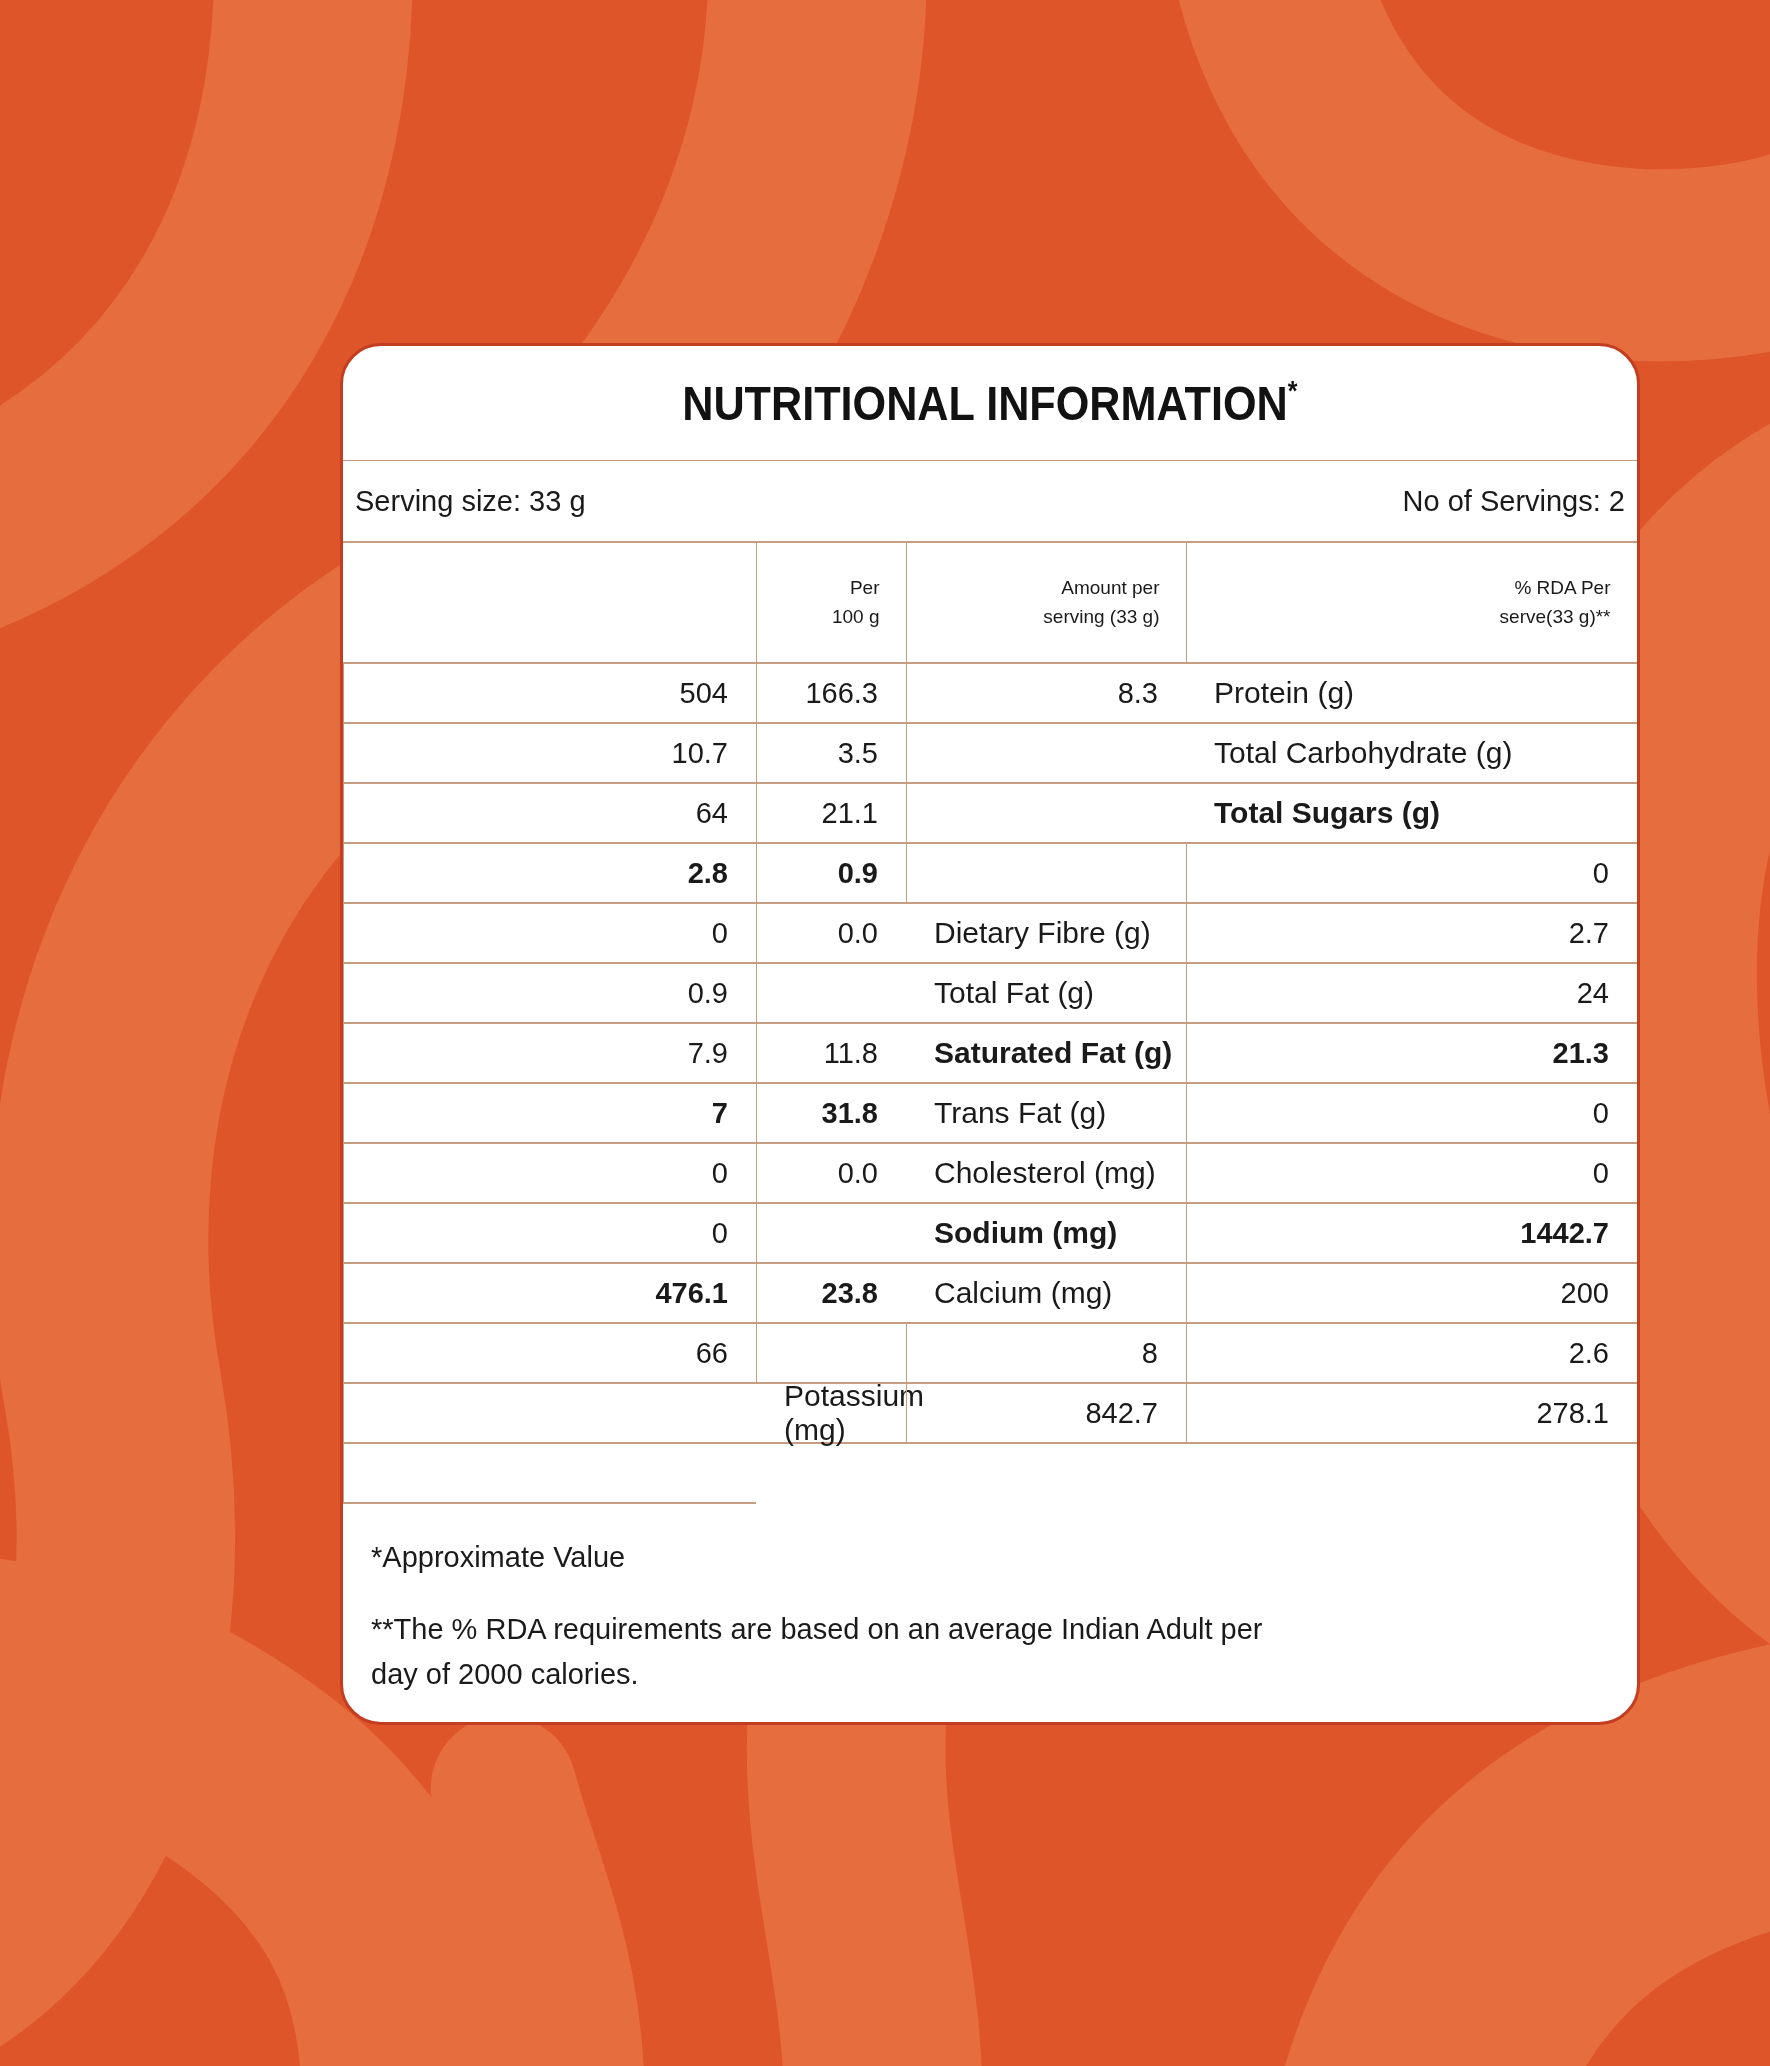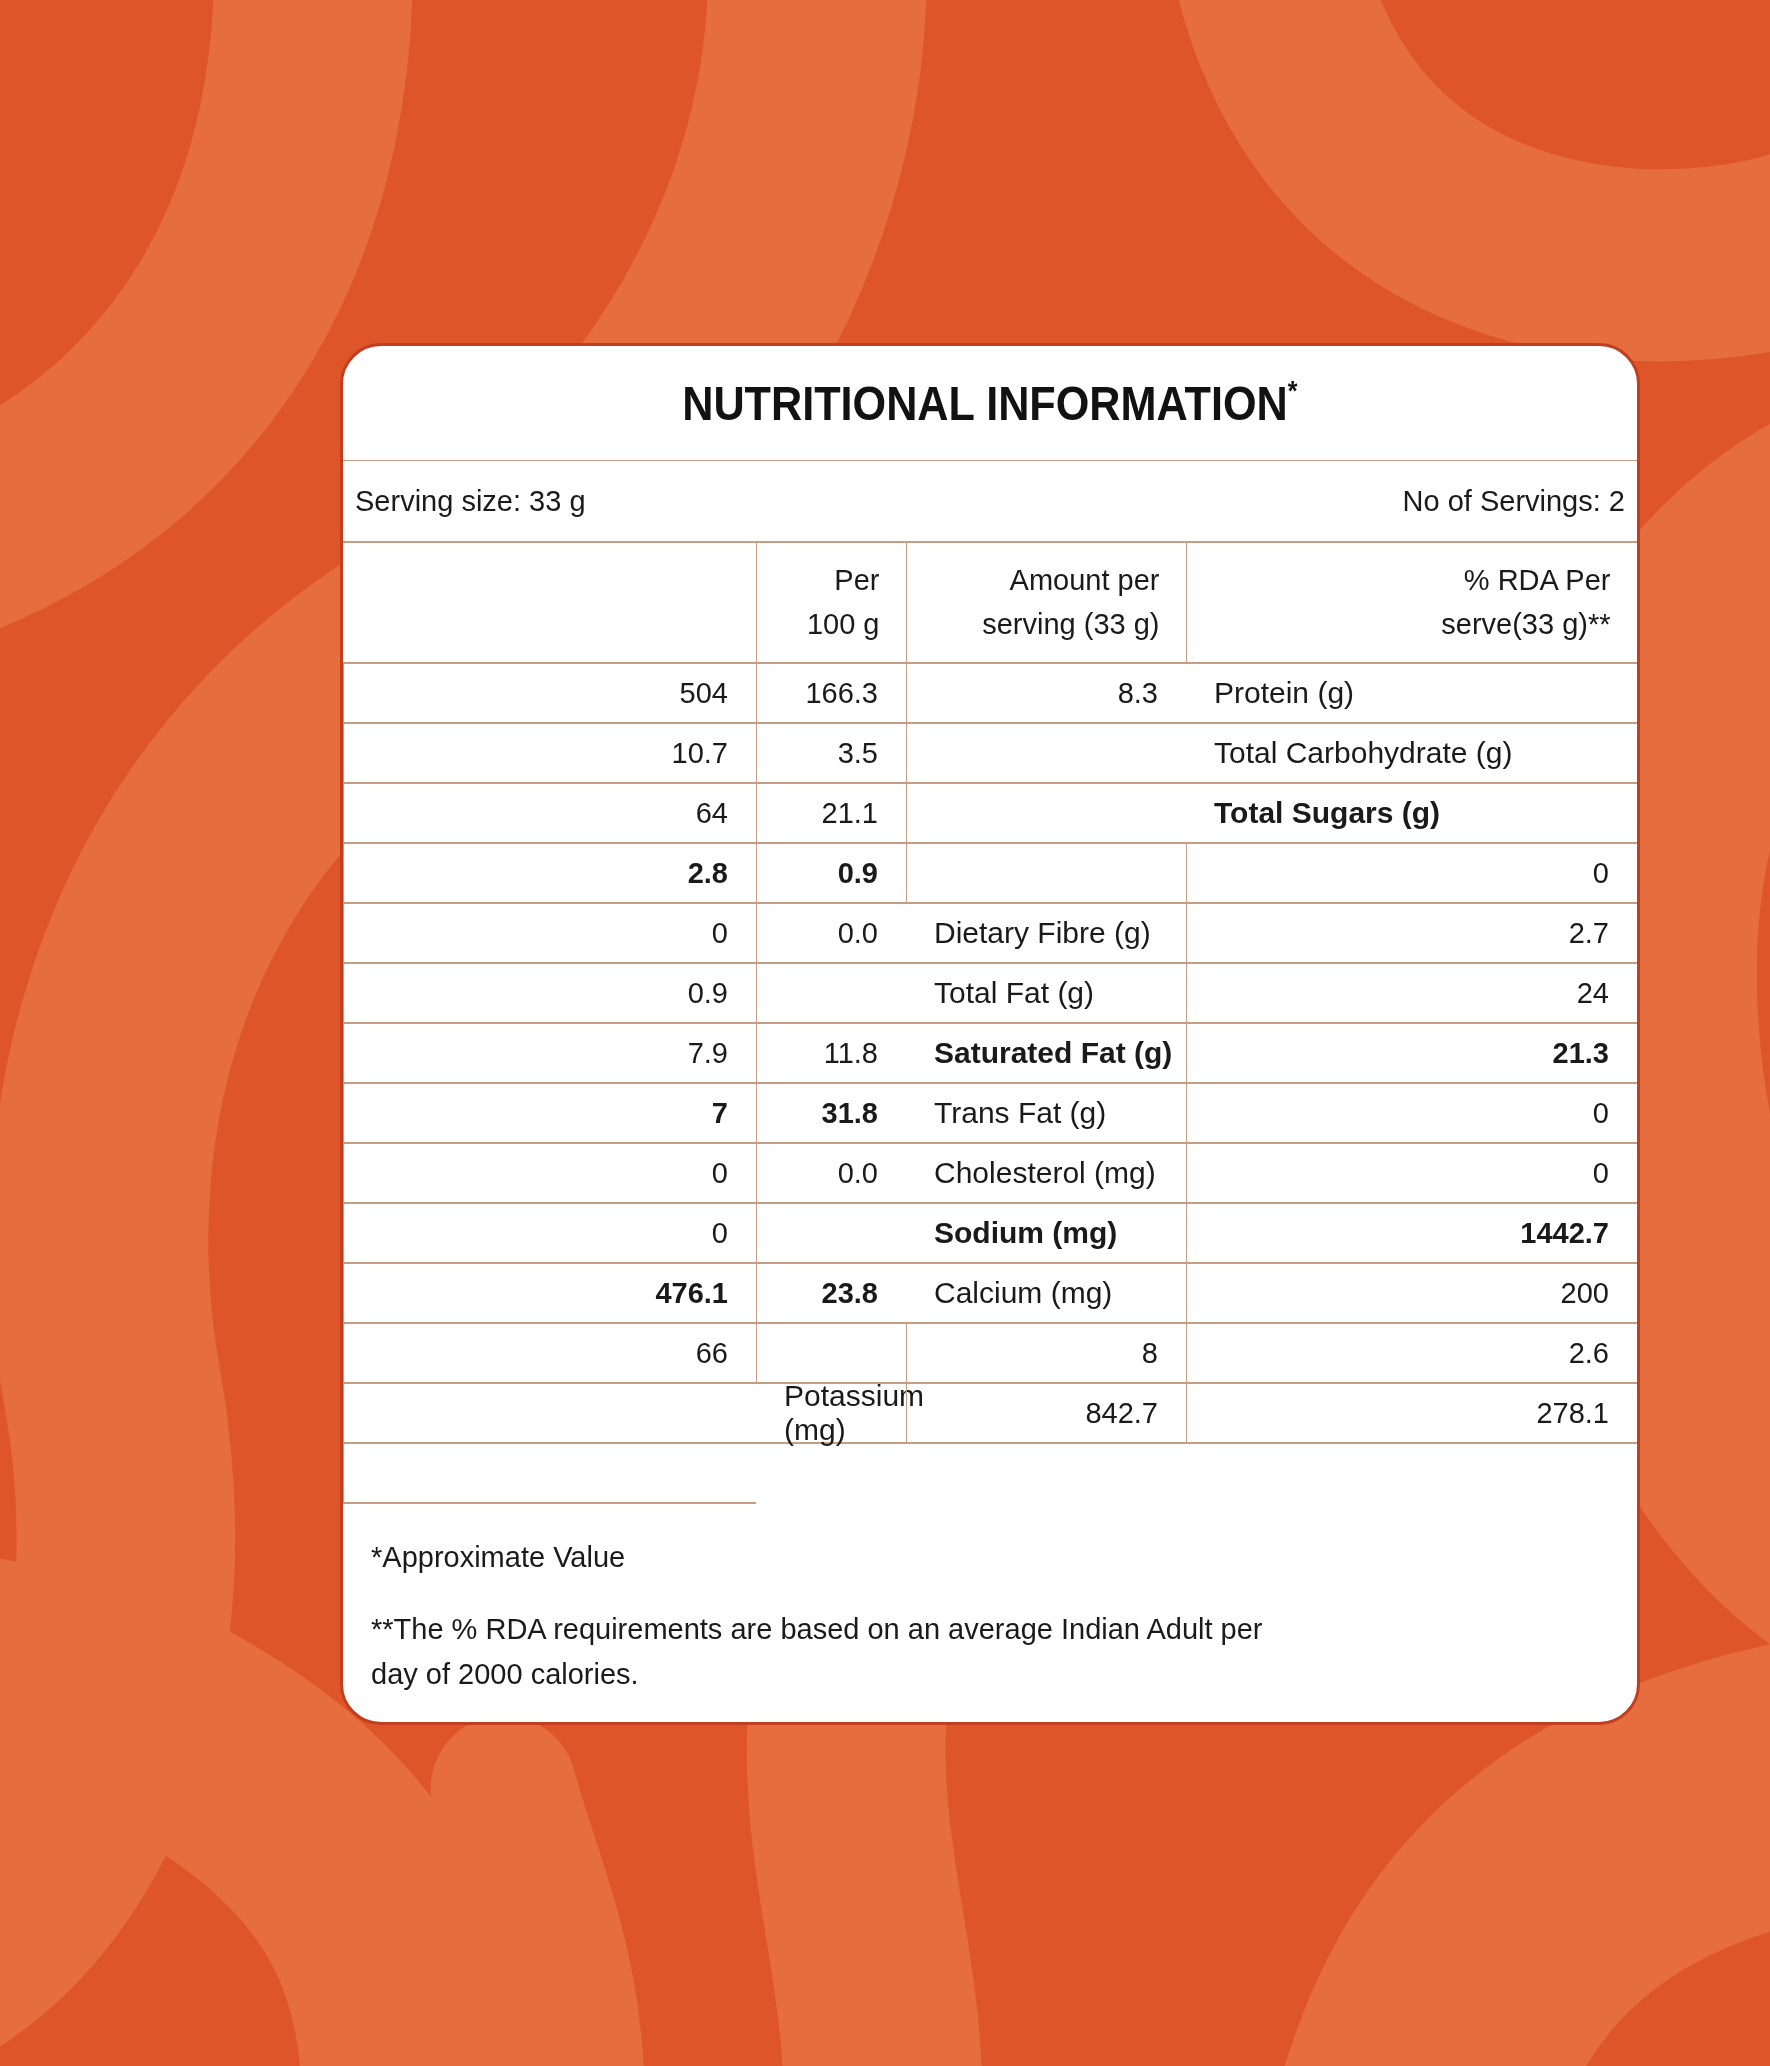--- a/index.html
+++ b/index.html
@@ -30,21 +30,21 @@
   .title-wrap sup{font-size:58%;position:relative;top:-0.1em;}
   .serving-band{
     box-sizing:border-box;height:82px;border-bottom:2px solid var(--line);
     display:flex;align-items:center;justify-content:space-between;
     padding:0 12px;font-size:29px;
   }
   .ntable{display:grid;grid-template-columns:413px 150px 280px 1fr;}
   .hc{
     box-sizing:border-box;height:121px;border-bottom:2.6px solid var(--line);
     display:flex;flex-direction:column;align-items:flex-end;justify-content:center;
-    padding-right:26.5px;font-size:29px;line-height:1.5;text-align:right;
+    padding-right:26.5px;font-size:19px;line-height:1.5;text-align:right;
   }
   .hc.first{padding:0;}
   .cell{
     box-sizing:border-box;height:60px;border-bottom:2px solid var(--line);
     display:flex;align-items:center;font-size:30px;
   }
   .cell.label{padding-left:28px;}
   .cell.num{justify-content:flex-end;padding-right:28px;font-size:29px;}
   .v{border-left:1.3px solid var(--line);}
   .b{font-weight:700;}

